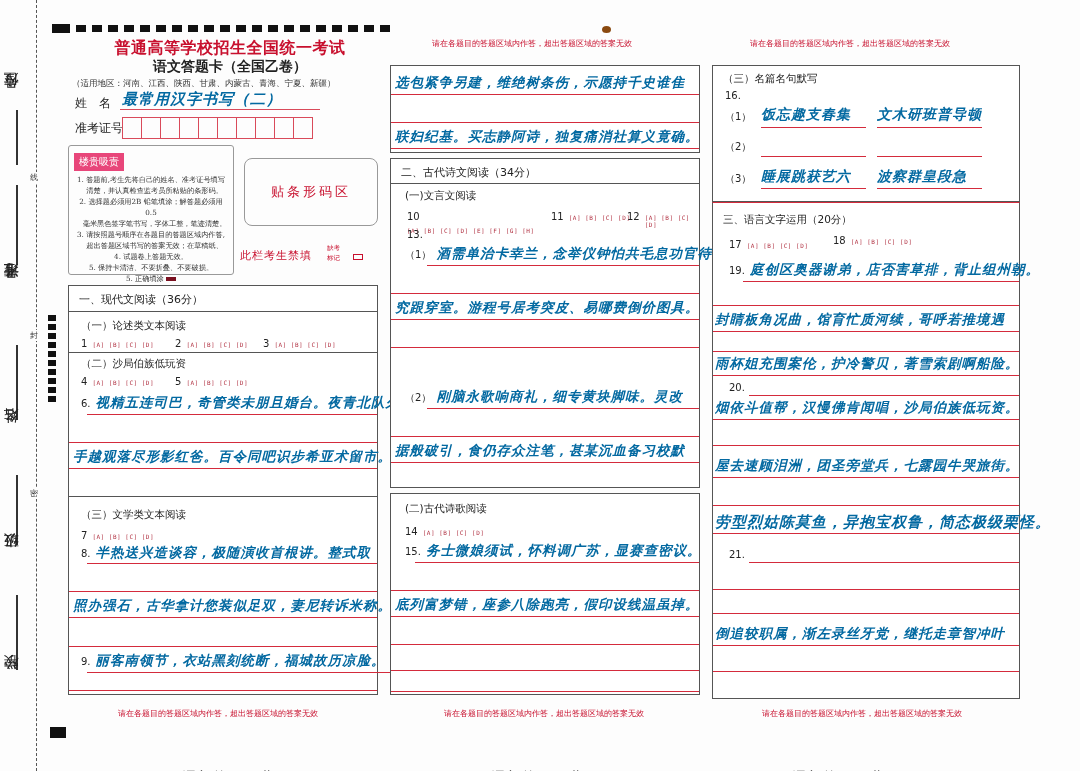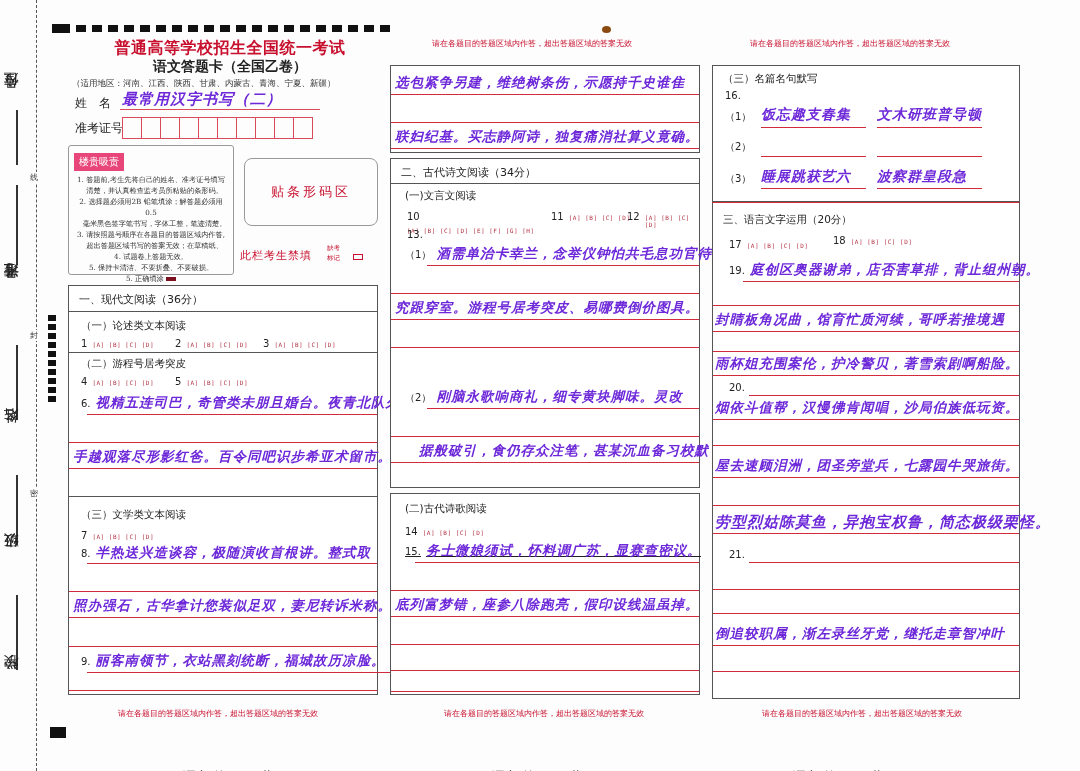--- a/index.html
+++ b/index.html
@@ -1,20 +1,20 @@
 <!DOCTYPE html>
 <html><head>
 <meta charset="utf-8">
 <style>
   * { box-sizing: border-box; margin: 0; padding: 0; }
   html, body { width: 1080px; height: 771px; background: #fdfdfd; overflow: hidden; }
   body { position: relative; font-family: "DejaVu Serif", "Liberation Serif", serif; color: #222; }
 
   .abs { position: absolute; }
-  .hand { font-family: "DejaVu Serif", serif; color: #6d28d9; font-weight: bold; font-style: italic; letter-spacing: 1px; white-space: nowrap; overflow: hidden; }
+  .hand { font-family: "DejaVu Serif", serif; color: #0369a1; font-weight: bold; font-style: italic; letter-spacing: 1px; white-space: nowrap; overflow: hidden; }
 
   
   .binding-line { position: absolute; left: 36px; top: 0; height: 771px; border-left: 1.5px dashed #555; }
   .binding-label { position: absolute; left: 2px; writing-mode: vertical-rl; transform: rotate(180deg); font-size: 15px; color: #222; font-family: "DejaVu Sans", sans-serif; }
   .binding-underline { position: absolute; left: 16px; width: 1.5px; background: #333; }
   .seal-char { position: absolute; left: 30px; font-size: 8px; background: #fdfdfd; color: #333; }
 
   .timing-marks { position: absolute; left: 52px; top: 24px; display: flex; gap: 6px; align-items: center; }
   .timing-marks .big { width: 18px; height: 9px; background: #111; }
   .timing-marks .sm { width: 10px; height: 7px; background: #111; }
@@ -164,21 +164,21 @@
     </div>
   <div class="row-q" style="top:52px;left:106px;">
       <span class="qnum">2</span>
       <span class="opts">[A] [B] [C] [D]</span>
     </div>
   <div class="row-q" style="top:52px;left:194px;">
       <span class="qnum">3</span>
       <span class="opts">[A] [B] [C] [D]</span>
     </div>
   <div class="hline" style="top:66px;"></div>
-  <div class="sect-h" style="position:absolute;top:71px;left:2px;font-size:10.5px;">（二）游程号居考突皮</div>
+  <div class="sect-h" style="position:absolute;top:71px;left:2px;font-size:10.5px;">（二）沙局伯族低玩资</div>
   <div class="row-q" style="top:90px;left:12px;">
       <span class="qnum">4</span>
       <span class="opts">[A] [B] [C] [D]</span>
     </div>
   <div class="row-q" style="top:90px;left:106px;">
       <span class="qnum">5</span>
       <span class="opts">[A] [B] [C] [D]</span>
     </div>
   <div class="row-q" style="top:108px;left:12px;">
       <span class="qnum">6.</span>
@@ -247,31 +247,31 @@
   <div class="rline" style="top:134px;left:0;right:0;"></div>
   <div class="hand abs" style="top:140px;left:4px;font-size:13.5px;">究跟穿室。游程号居考突皮、易哪费倒价图具。</div>
   <div class="rline" style="top:160px;left:0;right:0;"></div>
   <div class="rline" style="top:188px;left:0;right:0;"></div>
   <div class="row-q" style="top:229px;left:14px;">
       <span class="qnum">（2）</span>
       <span class="hand" style="font-size:13.5px;">刚脑永歌响商礼，细专黄块脚味。灵改</span>
     </div>
   <div class="rline" style="top:249px;left:36px;right:0;"></div>
   <div class="rline" style="top:277px;left:0;right:0;"></div>
-  <div class="hand abs" style="top:283px;left:4px;font-size:13.5px;margin-left:24px;">据般破引，食仍存众注笔，甚某沉血备习校默</div>
+  <div class="hand abs" style="top:283px;left:4px;font-size:13.5px;">据般破引，食仍存众注笔，甚某沉血备习校默</div>
   <div class="rline" style="top:303px;left:0;right:0;"></div>
 </div>
 
 <div class="panel" style="left:390px;top:493px;width:310px;height:202px;">
   <div class="sect-h" style="position:absolute;top:8px;left:4px;font-size:10.5px;">(二)古代诗歌阅读</div>
   <div class="row-q" style="top:32px;left:14px;">
       <span class="qnum">14</span>
       <span class="opts">[A] [B] [C] [D]</span>
     </div>
-  <div class="row-q" style="top:48px;left:14px;text-decoration:underline;">
+  <div class="row-q" style="top:48px;left:14px;">
       <span class="qnum">15.</span>
       <span class="hand" style="font-size:13.5px;">务士微娘须试，怀料调广苏，显赛查密议。</span>
     </div>
   <div class="rline" style="top:68px;left:24px;right:0;"></div>
   <div class="rline" style="top:96px;left:0;right:0;"></div>
   <div class="hand abs" style="top:102px;left:4px;font-size:13.5px;">底列富梦错，座参八除跑亮，假印设线温虽掉。</div>
   <div class="rline" style="top:122px;left:0;right:0;"></div>
   <div class="rline" style="top:150px;left:0;right:0;"></div>
   <div class="rline" style="top:176px;left:0;right:0;"></div>
   <div class="rline" style="top:197px;left:0;right:0;"></div>

